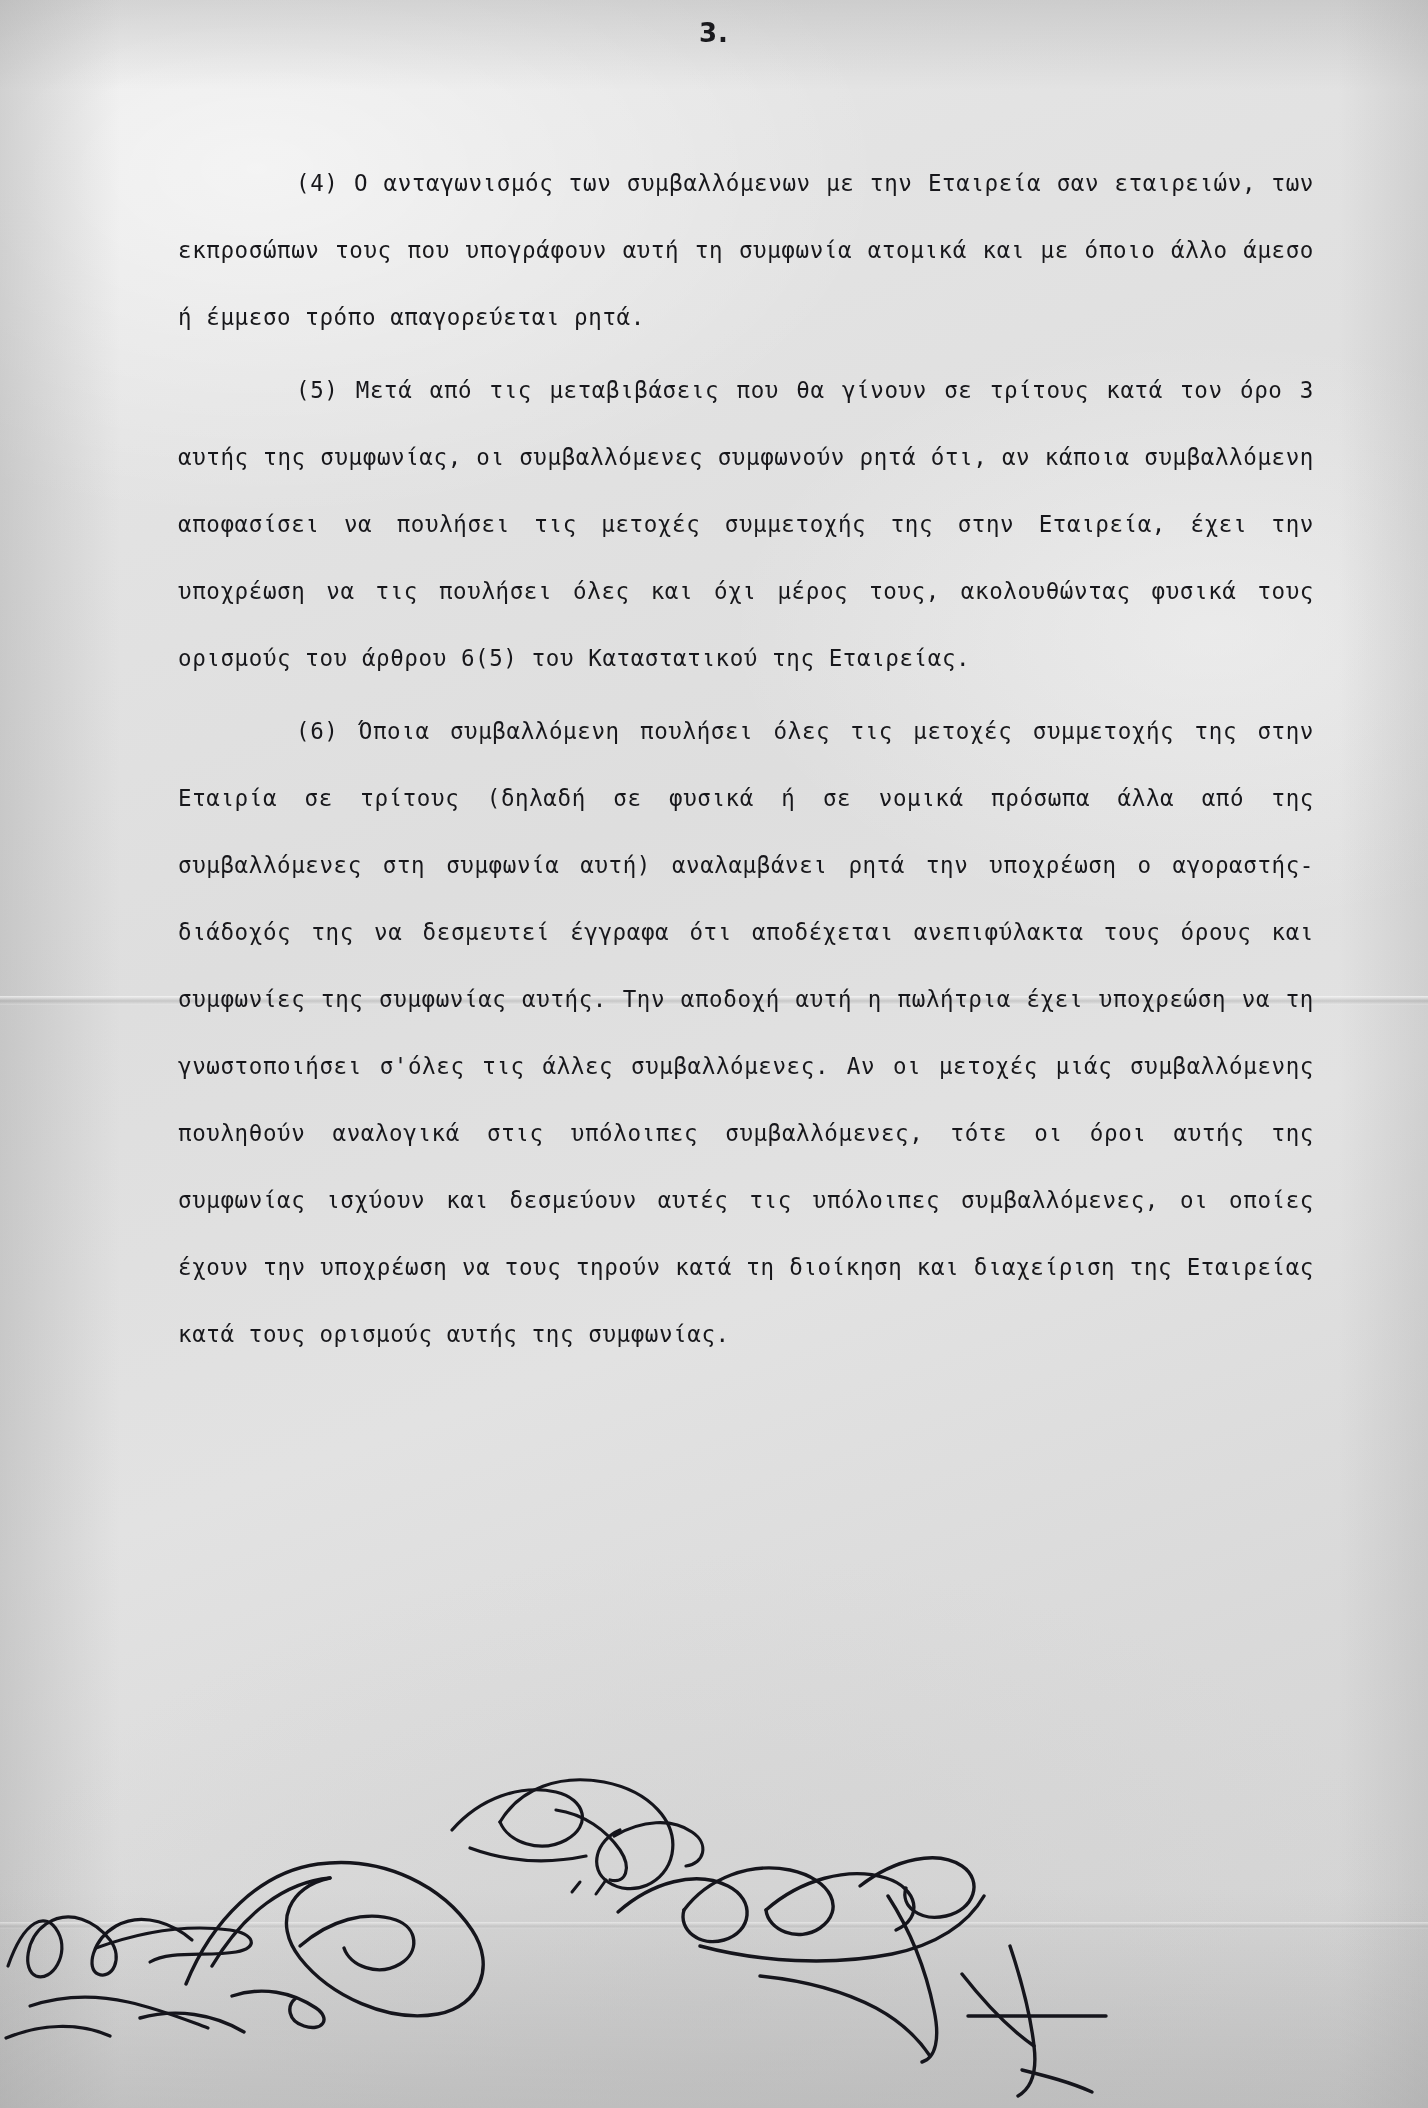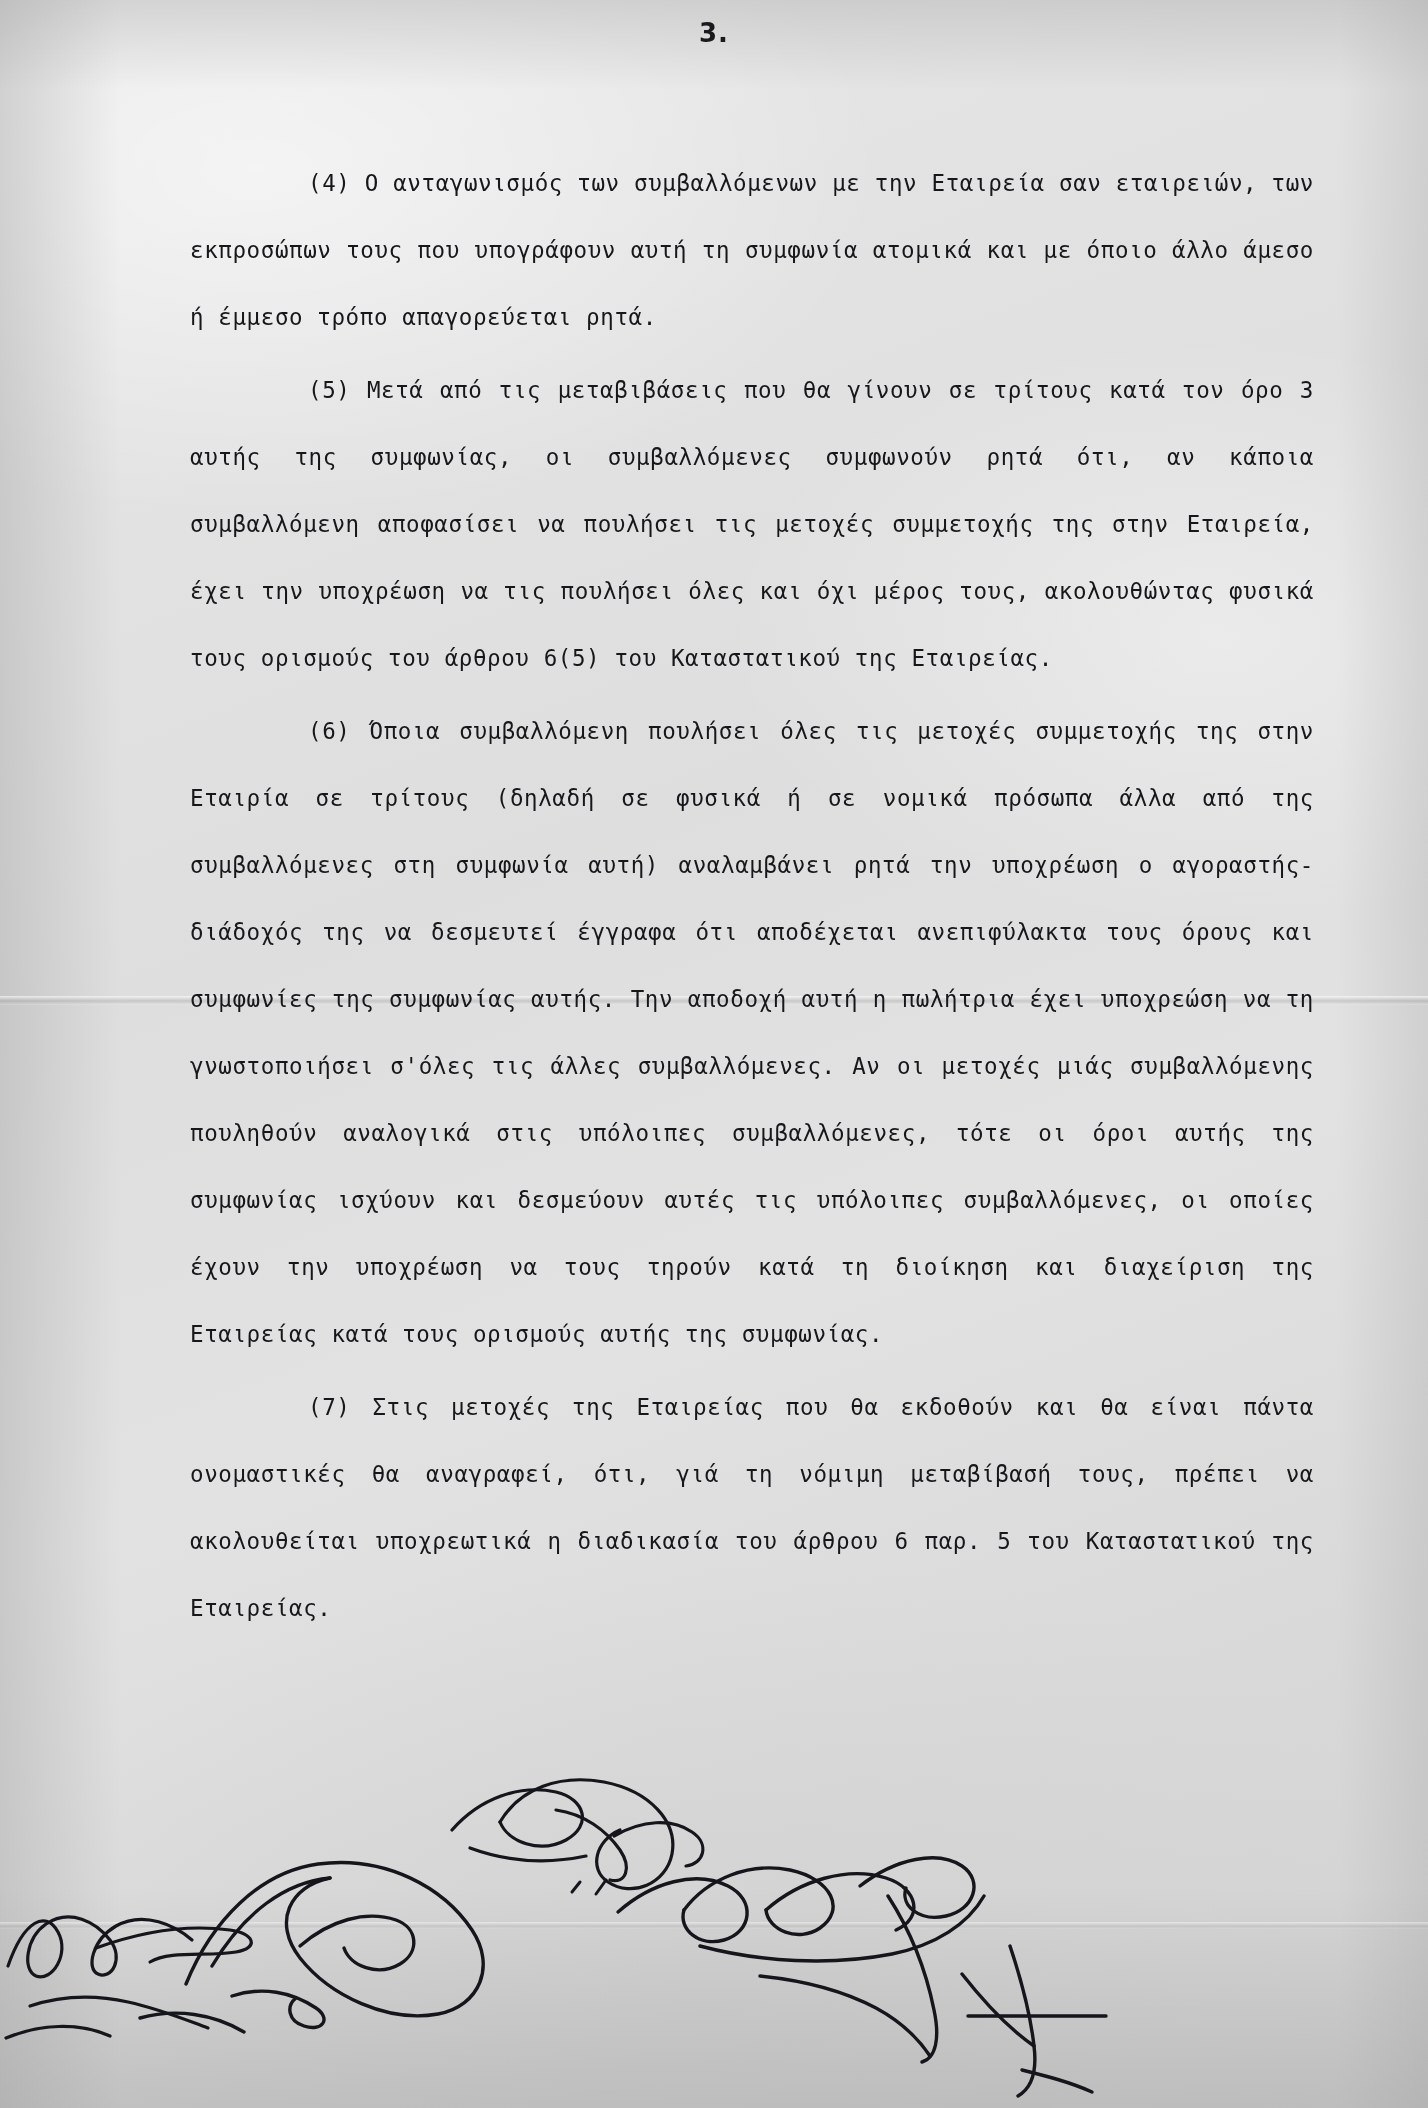--- a/index.html
+++ b/index.html
@@ -81,21 +81,21 @@
     color: #1a1a1e;
   }
 
   .body-text {
     position: absolute;
     top: 150px;
     left: 178px;
     width: 1136px;
   }
   .para {
-    margin: 0 0 6px 12px;
+    margin: 0 0 6px 0;
     font-size: 22.5px;
     line-height: 67px;
     letter-spacing: 0.6px;
     text-align: justify;
     text-indent: 118px;
     color: #17171b;
     font-family: "DejaVu Sans Mono", monospace;
     white-space: normal;
   }
   .para:last-child { margin-bottom: 0; }
@@ -120,21 +120,20 @@
   <div class="shade-bottom"></div>
   <div class="crease crease-h1"></div>
   <div class="crease crease-h2"></div>
 
   <div class="page-number">3.</div>
 
   <div class="body-text">
     <p class="para">(4) Ο ανταγωνισμός των συμβαλλόμενων με την Εταιρεία σαν εταιρειών, των εκπροσώπων τους που υπογράφουν αυτή τη συμφωνία ατομικά και με όποιο άλλο άμεσο ή έμμεσο τρόπο απαγορεύεται ρητά.</p>
     <p class="para">(5) Μετά από τις μεταβιβάσεις που θα γίνουν σε τρίτους κατά τον όρο 3 αυτής της συμφωνίας, οι συμβαλλόμενες συμφωνούν ρητά ότι, αν κάποια συμβαλλόμενη αποφασίσει να πουλήσει τις μετοχές συμμετοχής της στην Εταιρεία, έχει την υποχρέωση να τις πουλήσει όλες και όχι μέρος τους, ακολουθώντας φυσικά τους ορισμούς του άρθρου 6(5) του Καταστατικού της Εταιρείας.</p>
     <p class="para">(6) Όποια συμβαλλόμενη πουλήσει όλες τις μετοχές συμμετοχής της στην Εταιρία σε τρίτους (δηλαδή σε φυσικά ή σε νομικά πρόσωπα άλλα από της συμβαλλόμενες στη συμφωνία αυτή) αναλαμβάνει ρητά την υποχρέωση ο αγοραστής-διάδοχός της να δεσμευτεί έγγραφα ότι αποδέχεται ανεπιφύλακτα τους όρους και συμφωνίες της συμφωνίας αυτής. Την αποδοχή αυτή η πωλήτρια έχει υποχρεώση να τη γνωστοποιήσει σ'όλες τις άλλες συμβαλλόμενες. Αν οι μετοχές μιάς συμβαλλόμενης πουληθούν αναλογικά στις υπόλοιπες συμβαλλόμενες, τότε οι όροι αυτής της συμφωνίας ισχύουν και δεσμεύουν αυτές τις υπόλοιπες συμβαλλόμενες, οι οποίες έχουν την υποχρέωση να τους τηρούν κατά τη διοίκηση και διαχείριση της Εταιρείας κατά τους ορισμούς αυτής της συμφωνίας.</p>
-    <p class="para">(7) Στις μετοχές της Εταιρείας που θα εκδοθούν και θα είναι πάντα ονομαστικές θα αναγραφεί, ότι, γιά τη νόμιμη μεταβίβασή τους, πρέπει να ακολουθείται υποχρεωτικά η διαδικασία του άρθρου 6 παρ. 5 του Καταστατικού της Εταιρείας.</p>
   </div>
 
   <svg class="signatures" viewBox="0 0 1428 338" xmlns="http://www.w3.org/2000/svg">
     <g fill="none" stroke="#15151c" stroke-linecap="round" stroke-linejoin="round">
 
       <g stroke-width="3.2">
         <path d="M8 196 C 24 150, 46 140, 58 162 C 70 184, 52 212, 36 206 C 22 200, 26 168, 46 154 C 70 138, 96 152, 110 170 C 124 188, 112 210, 98 204 C 86 199, 92 170, 116 156 C 144 140, 176 156, 192 170"></path>
         <path d="M96 178 C 140 162, 186 154, 230 160 C 254 163, 260 178, 236 182 C 208 187, 170 180, 150 192"></path>
         <path d="M30 236 C 60 226, 92 224, 128 232 C 160 239, 186 250, 208 258"></path>
         <path d="M6 268 C 40 254, 78 252, 110 266"></path>

